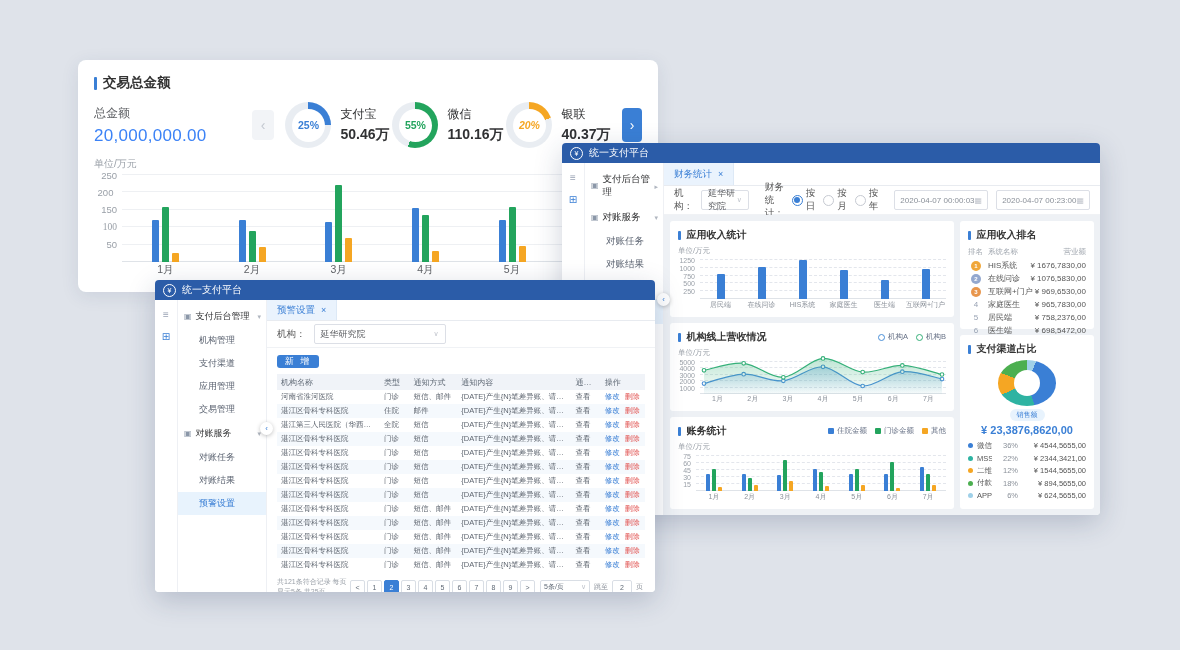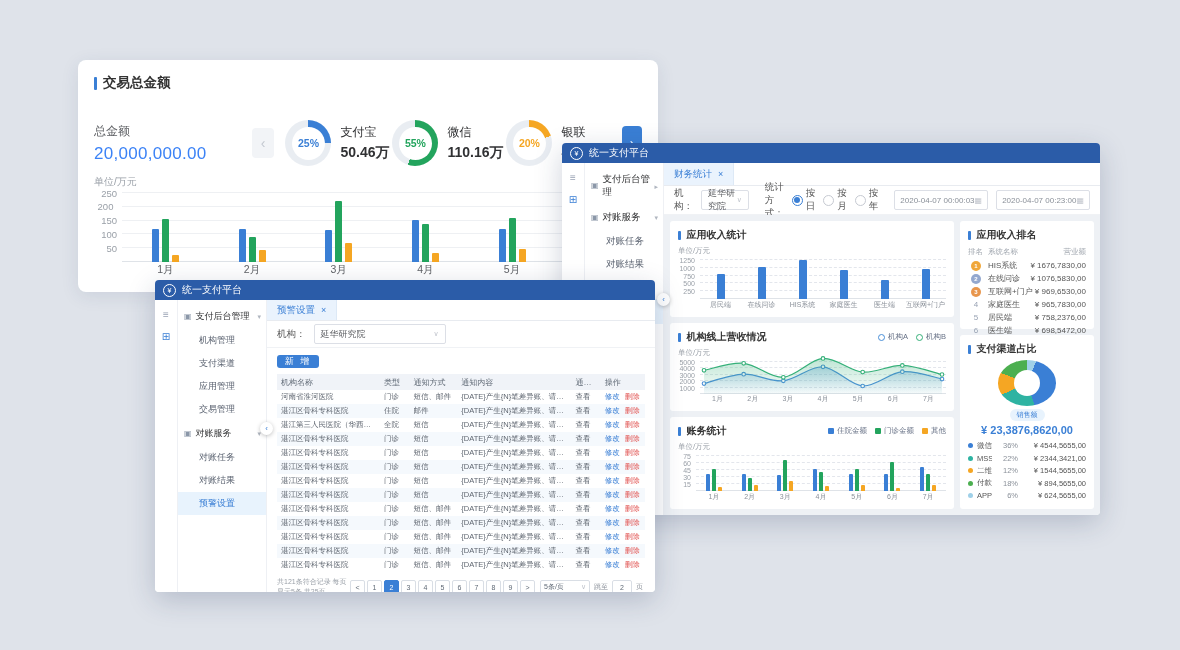--- a/index.html
+++ b/index.html
@@ -3,21 +3,21 @@
 <meta charset="utf-8">
 <style>
   html,body{margin:0;padding:0}
   body{width:1180px;height:650px;background:#dfe3ea;font-family:"Liberation Sans","DejaVu Sans",sans-serif;position:relative;overflow:hidden;-webkit-font-smoothing:antialiased}
   .card{position:absolute;background:#fff;border-radius:8px;box-shadow:0 4px 18px rgba(40,60,100,.10);box-sizing:border-box}
   .window{position:absolute;background:#fff;border-radius:4px;box-shadow:0 8px 28px rgba(30,50,90,.22);box-sizing:border-box}
   
   #card-a{left:78px;top:60px;width:580px;height:232px;z-index:1;padding:14px 16px;display:flex;flex-direction:column}
   .sec-title{display:flex;align-items:center;gap:6px;font-size:13.5px;font-weight:bold;color:#333}
   .accent{width:3px;height:13px;background:#3A7FD5;border-radius:1px;flex:0 0 auto}
-  .summary{display:flex;align-items:center;margin-top:28px;gap:10px}
+  .summary{display:flex;align-items:center;margin-top:10px;gap:10px}
   .total{width:148px}
   .total .lbl{font-size:12px;color:#606266}
   .total .val{font-size:17px;font-weight:normal;color:#3b82f6;margin-top:4px;letter-spacing:.3px;white-space:nowrap}
   .nav-btn{width:22px;height:30px;border-radius:4px;display:flex;align-items:center;justify-content:center;font-size:14px;cursor:pointer;flex:0 0 auto}
   .nav-prev{background:#f2f4f7;color:#c3c8d0}
   .nav-next{background:#3A7FD5;color:#fff;height:34px;width:20px}
   #channels{display:flex;flex:1;justify-content:space-around;align-items:center;min-width:0}
   .ch{display:flex;align-items:center;gap:9px}
   .ring{width:46px;height:46px;border-radius:50%;display:flex;align-items:center;justify-content:center;flex:0 0 auto}
   .ring-hole{width:33px;height:33px;border-radius:50%;background:#fff;display:flex;align-items:center;justify-content:center;font-size:10.5px;font-weight:bold}
@@ -155,39 +155,39 @@
           <div class="ring" style="background: conic-gradient(rgb(35, 164, 93) 0deg, rgb(35, 164, 93) 55%, rgb(233, 237, 242) 55%, rgb(233, 237, 242) 100%);">
             <div class="ring-hole" style="color: rgb(35, 164, 93);">55%</div>
           </div>
           <div>
             <div class="ch-name">微信</div>
             <div class="ch-amt">110.16万</div>
           </div>
         </div>
         <div class="ch">
           <div class="ring" style="background: conic-gradient(rgb(245, 166, 35) 0deg, rgb(245, 166, 35) 20%, rgb(233, 237, 242) 20%, rgb(233, 237, 242) 100%);">
-            <div class="ring-hole" style="color: rgb(245, 166, 35);">20%</div>
+            <div class="ring-hole" style="color: rgb(245, 166, 35); font-style: italic;">20%</div>
           </div>
           <div>
             <div class="ch-name">银联</div>
             <div class="ch-amt">40.37万</div>
           </div>
         </div>
       </div>
     <div class="nav-btn nav-next">
         <span>›</span>
       </div>
   </div>
   <div class="unit">单位/万元</div>
   <div id="card-chart" class="bchart">
       <div class="bplot" style="flex: 1 1 0%;">
         <div class="gline" style="bottom: 20%; left: 28px;"></div>
         <div class="glab" style="bottom: 20%; width: 23px;">50</div>
         <div class="gline" style="bottom: 40%; left: 28px;"></div>
-        <div class="glab" style="bottom: 40%; width: 23px;">100</div>
+        <div class="glab" style="bottom: 40%; width: 23px; font-family: Liberation Serif, serif;">100</div>
         <div class="gline" style="bottom: 60%; left: 28px;"></div>
         <div class="glab" style="bottom: 60%; width: 23px;">150</div>
         <div class="gline" style="bottom: 80%; left: 28px;"></div>
         <div class="glab" style="bottom: 80%; width: 23px; text-align: center;">200</div>
         <div class="gline" style="bottom: 100%; left: 28px;"></div>
         <div class="glab" style="bottom: 100%; width: 23px;">250</div>
         <div class="gaxis" style="left: 28px;"></div>
         <div class="bgroups" style="left: 28px;">
           <div class="bgroup" style="gap: 3px;">
             <div class="bbar" style="width: 7px; height: 48%; background: rgb(58, 127, 213);"></div>
@@ -267,21 +267,21 @@
           <span>财务统计</span>
           <span class="x">×</span>
         </div>
       </div>
       <div class="filterbar">
         <span>机构：</span>
         <div class="selectbox" style="width:108px">
           <span>延华研究院</span>
           <span class="caret">∨</span>
         </div>
-        <span style="margin-left:8px">统计方式：</span>
+        <span style="margin-left:8px">财务统计：</span>
         <div id="fin-modes" style="display:flex;gap:8px">
             <span class="rlabel">
               <span class="radio sel"></span>
               <span>按日</span>
             </span>
             <span class="rlabel">
               <span class="radio"></span>
               <span>按月</span>
             </span>
             <span class="rlabel">

